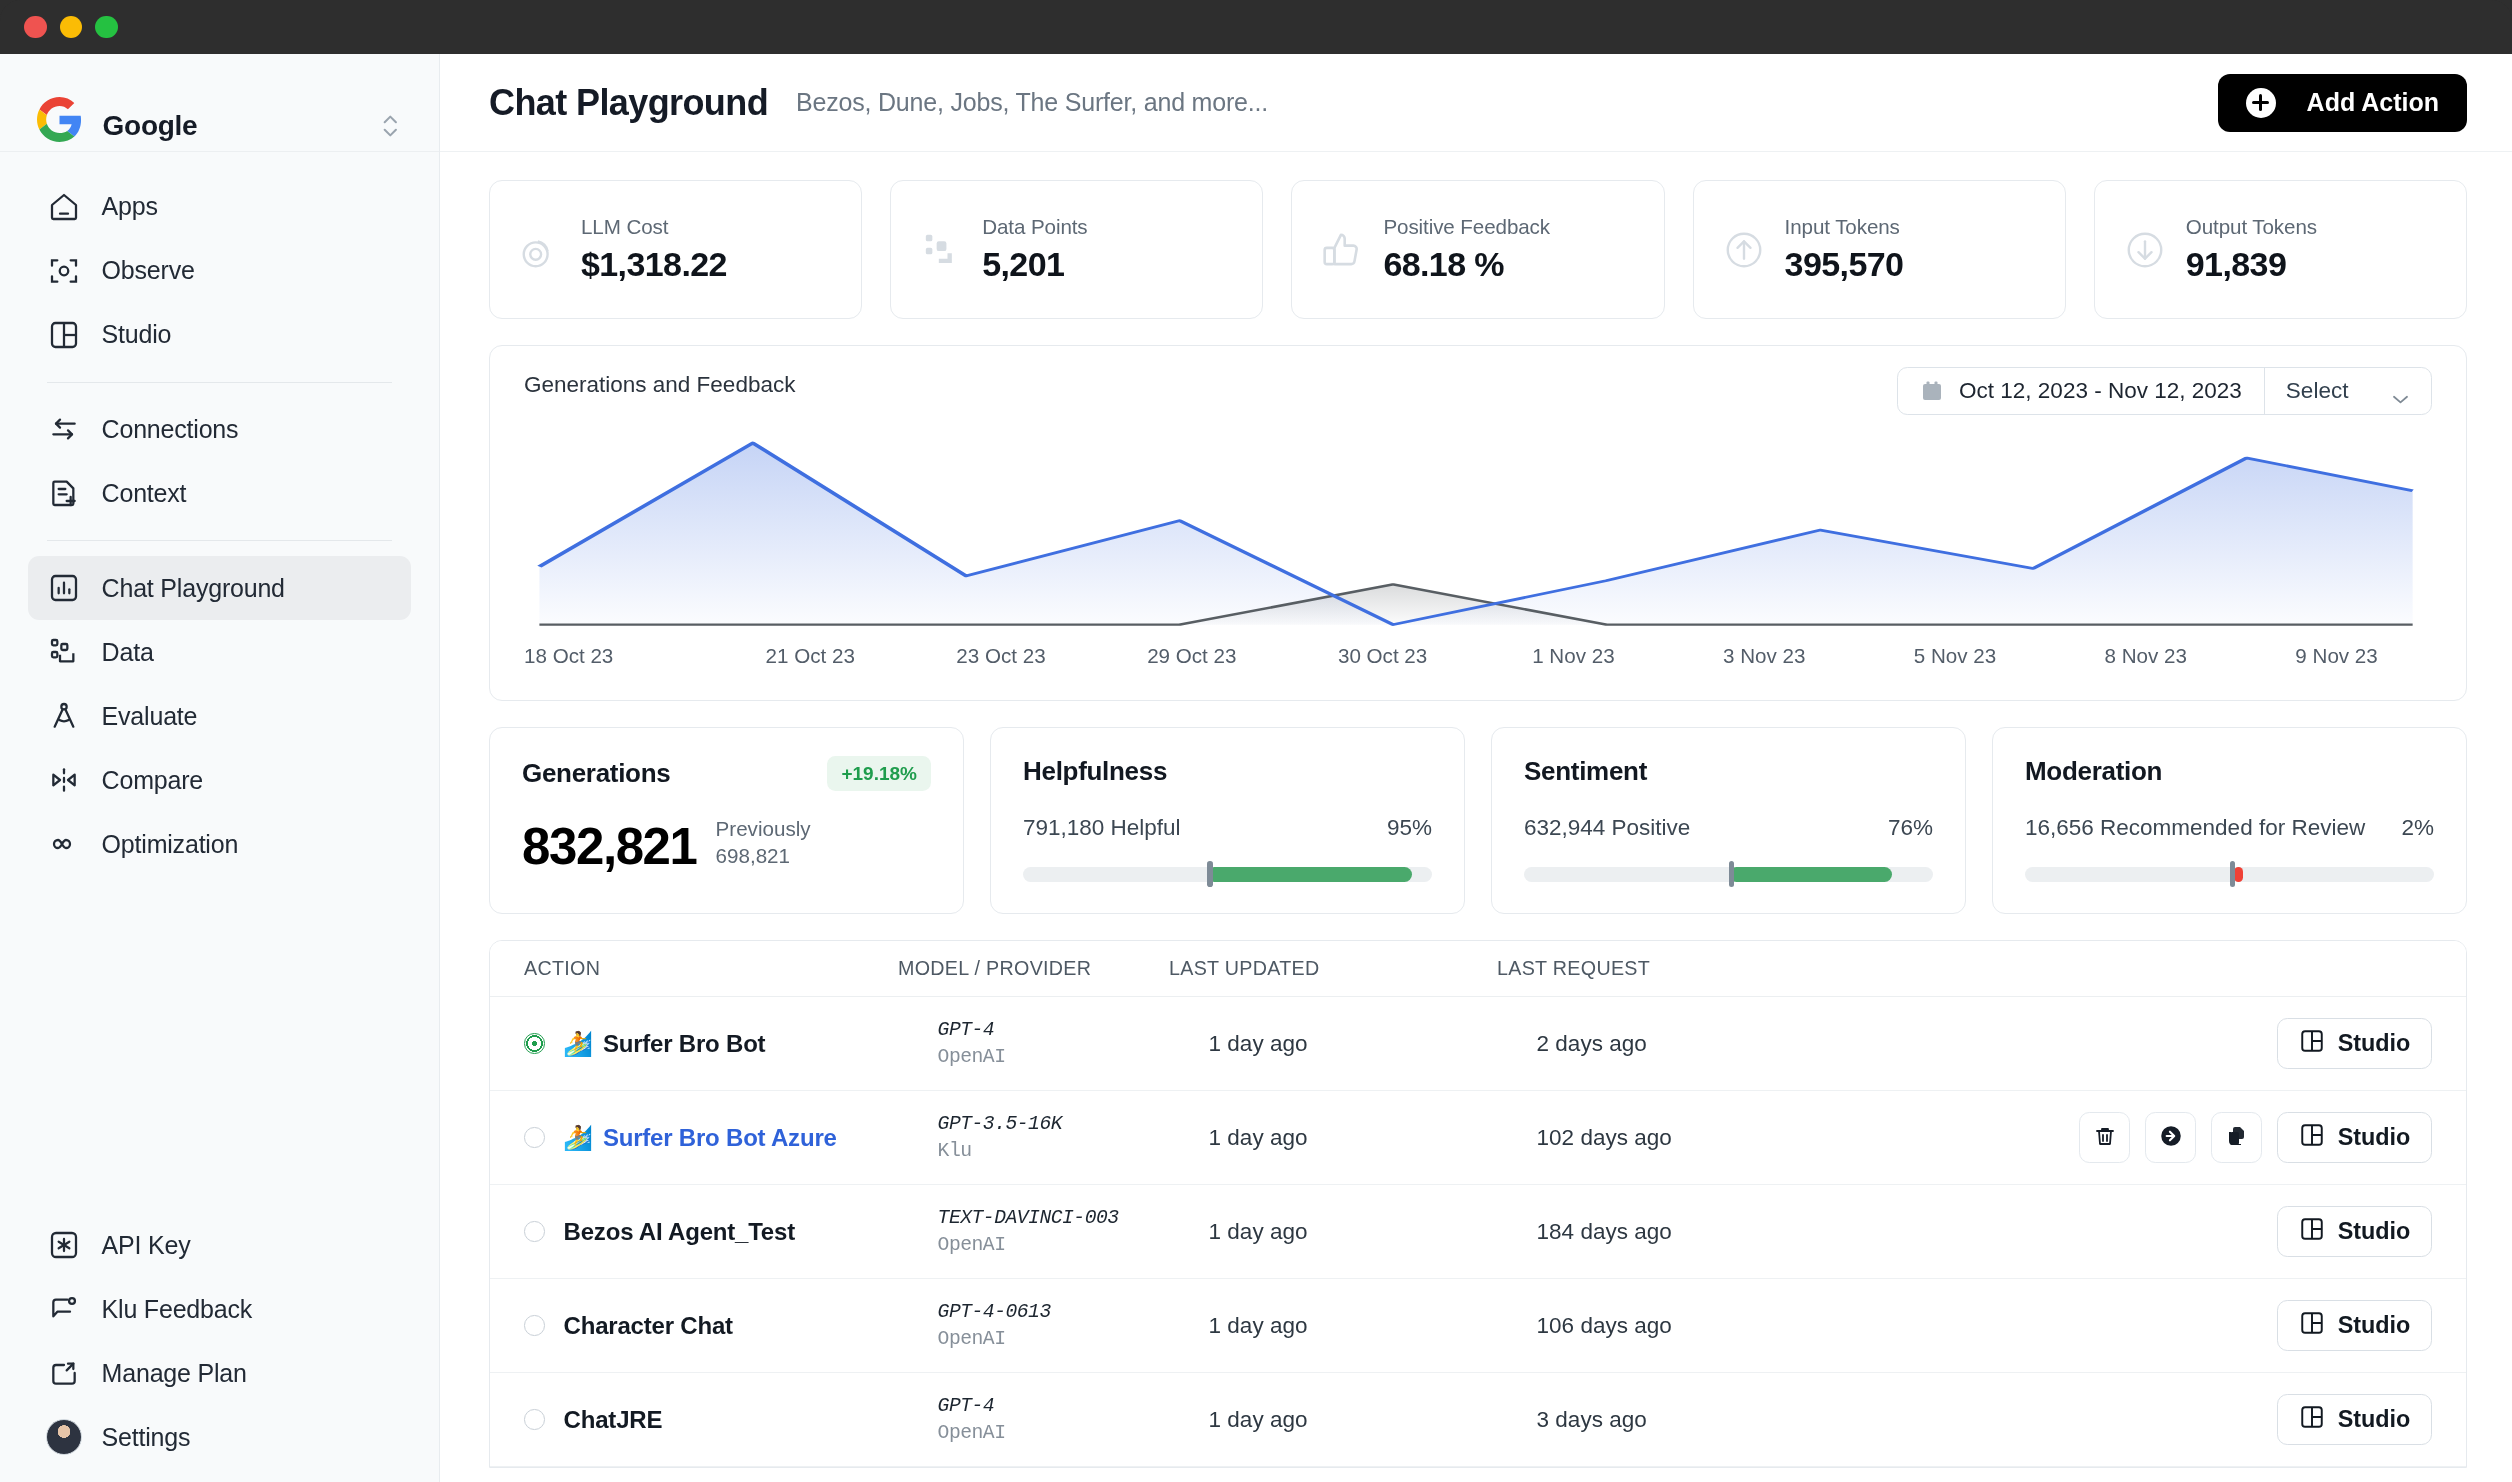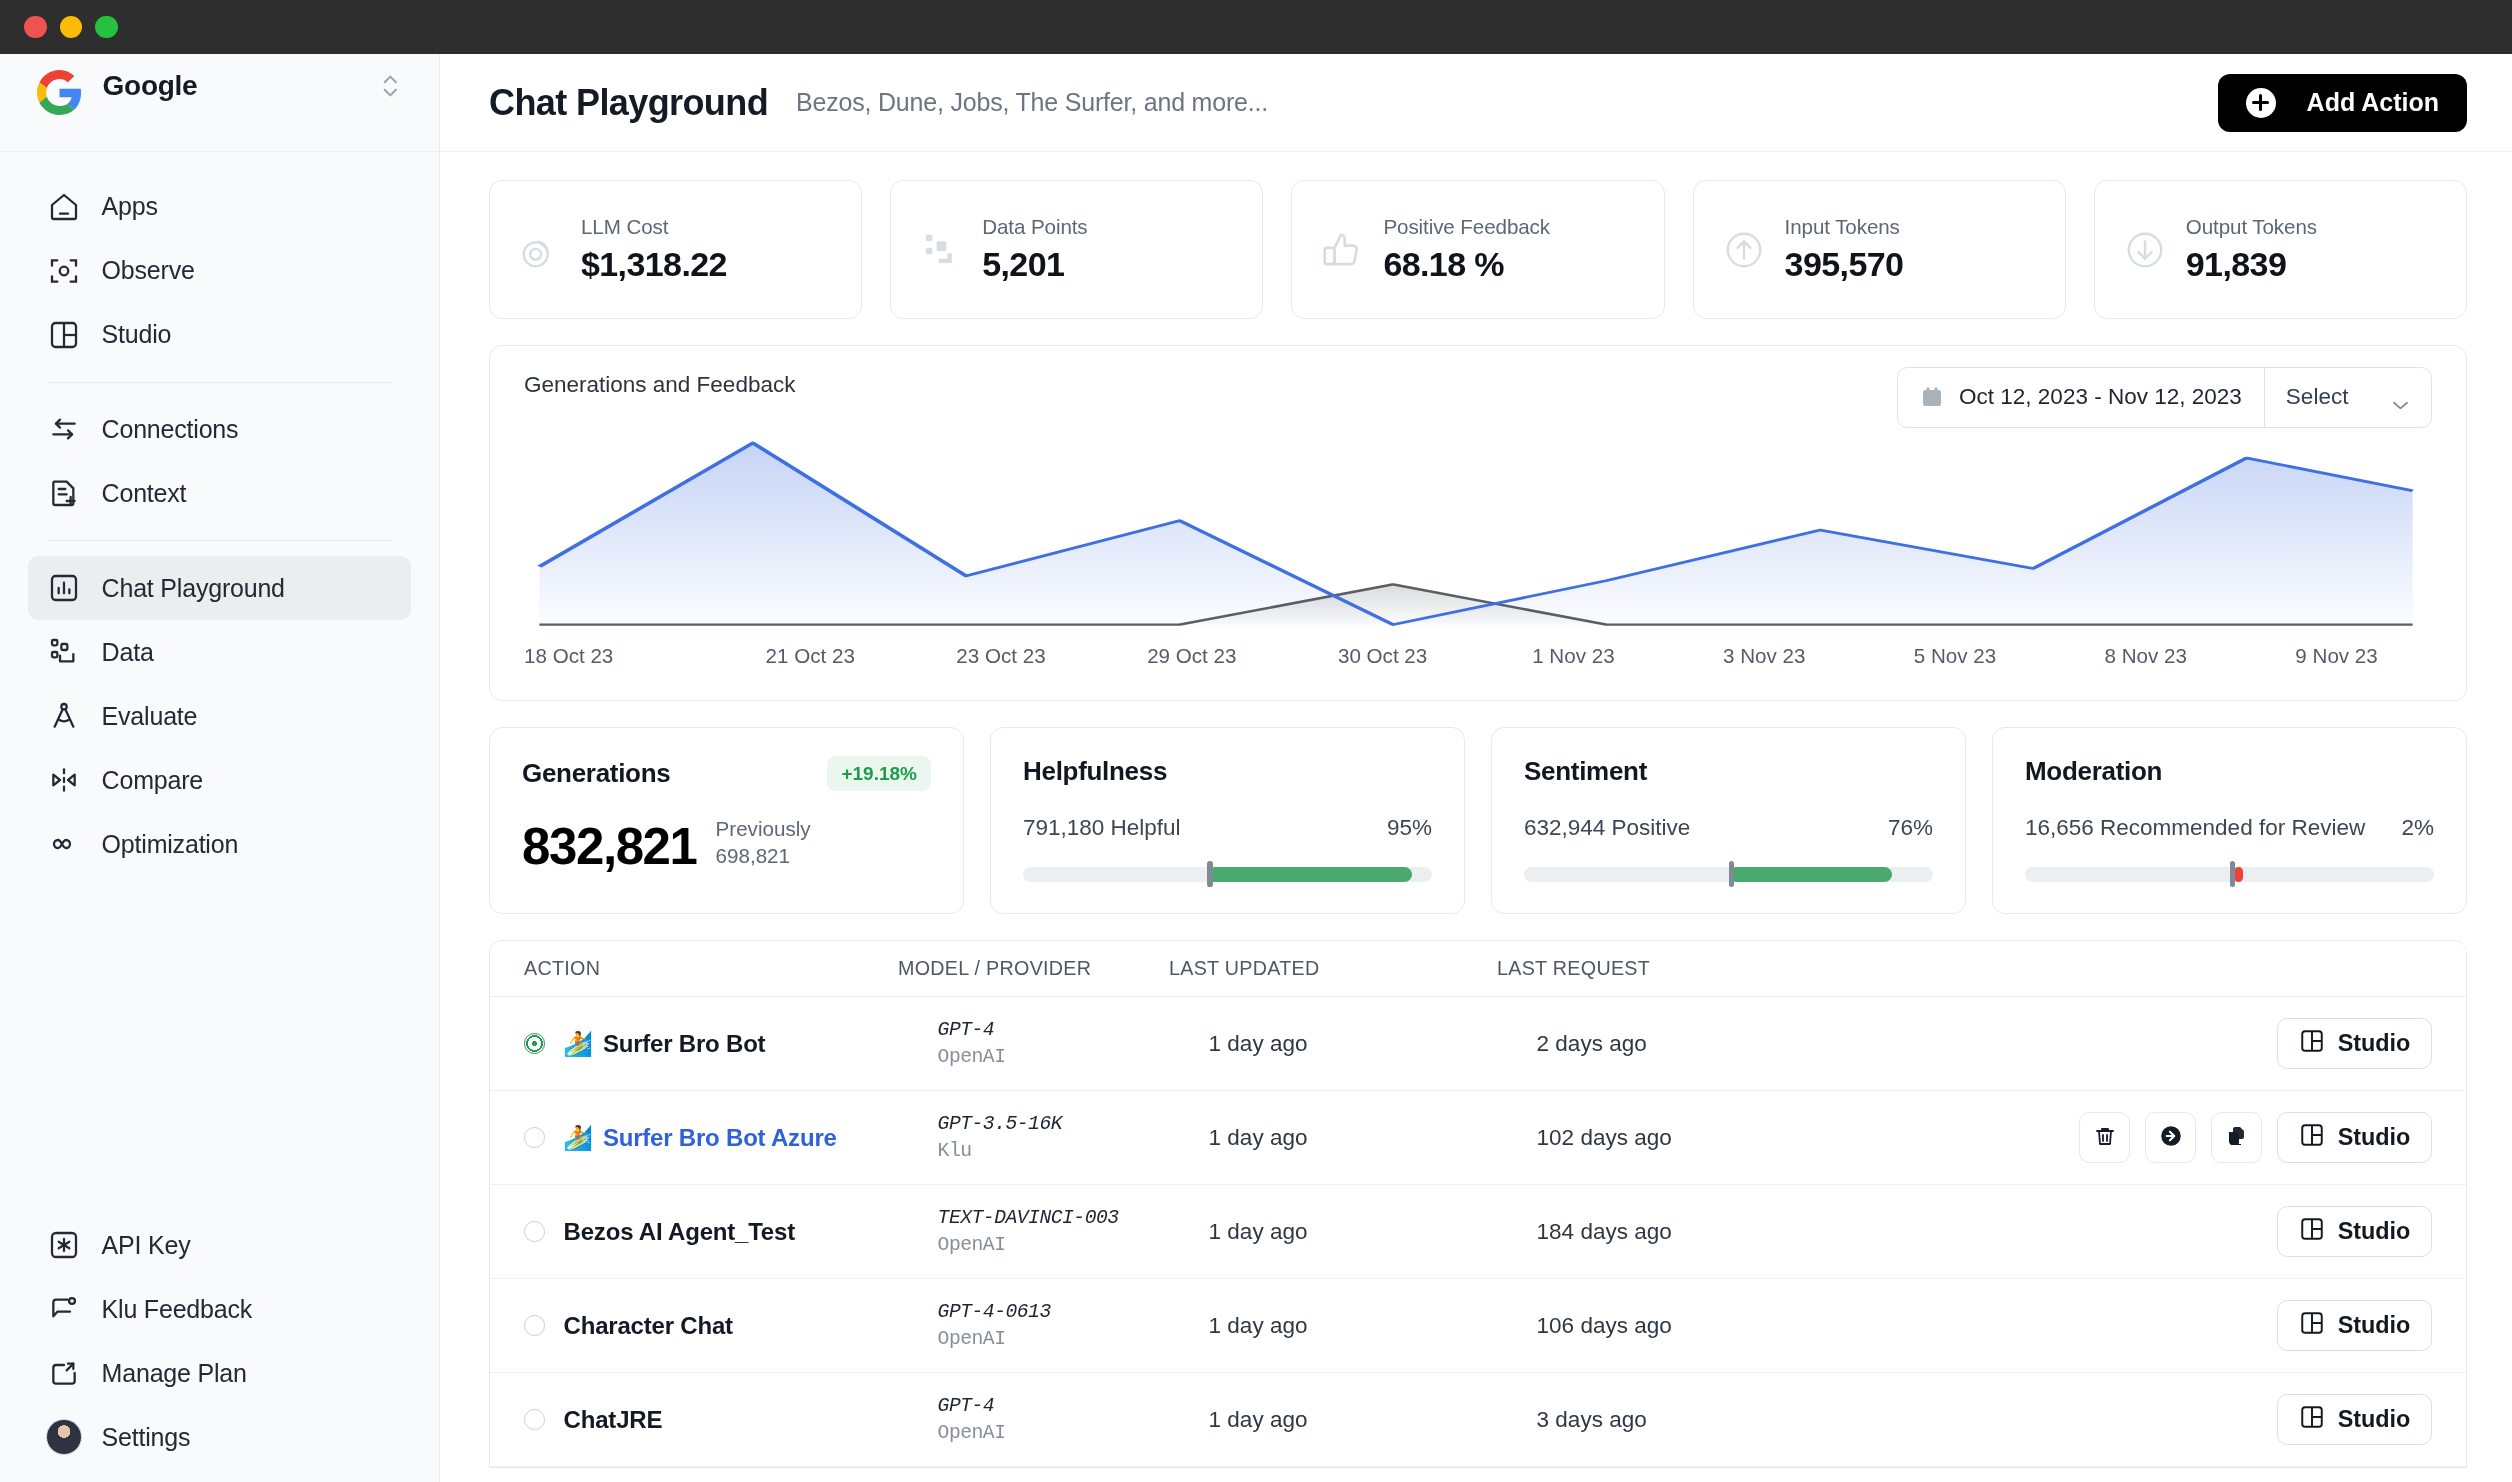--- a/index.html
+++ b/index.html
@@ -38,22 +38,22 @@
   
   .sidebar {
     width: 440px; height: 100%;
     background: #f8fafb;
     border-right: 0.9px solid #e8ecef;
     display: flex; flex-direction: column;
     position: relative;
   }
   .org {
     height: 98px;
-    display: flex; align-items: flex-start;
-    padding: 16px 37px;
+    display: flex; align-items: flex-end;
+    padding: 9px 37px;
     border-bottom: 0.9px solid #eceff1;
   }
   .g-logo {
     width: 45px; height: 45px; position: relative; flex: none;
     margin-right: 20.6px;
   }
   .org-name {
     font-size: 28px; font-weight: 700; color: #151b26;
     letter-spacing: -0.3px; flex: 1;
   }
@@ -123,21 +123,21 @@
 
   
   .chart-card {
     margin-top: 26px;
     border: 0.9px solid #e6eaee; border-radius: 13px;
     height: 356px; position: relative; background: #fff;
   }
   .chart-title { position: absolute; left: 34px; top: 26px; font-size: 22.5px; color: #2b333d; }
   .picker {
     position: absolute; right: 34px; top: 20.6px;
-    display: flex; height: 61px;
+    display: flex; height: 48px;
     border: 0.9px solid #dde3e9; border-radius: 10.3px; overflow: hidden; background: #fff;
   }
   .picker-date { display: flex; align-items: center; gap: 15px; padding: 0 22.5px; font-size: 22.5px; color: #1d2530; }
   .cal-ico { width: 24px; height: 24px; color: #aab3bc; }
   .picker-sel {
     border-left: 0.9px solid #dde3e9;
     display: flex; align-items: center; gap: 43px;
     padding: 0 20.6px; font-size: 22.5px; color: #32404e;
   }
   .chev { width: 19px; height: 11.2px; color: #7f8a95; }

